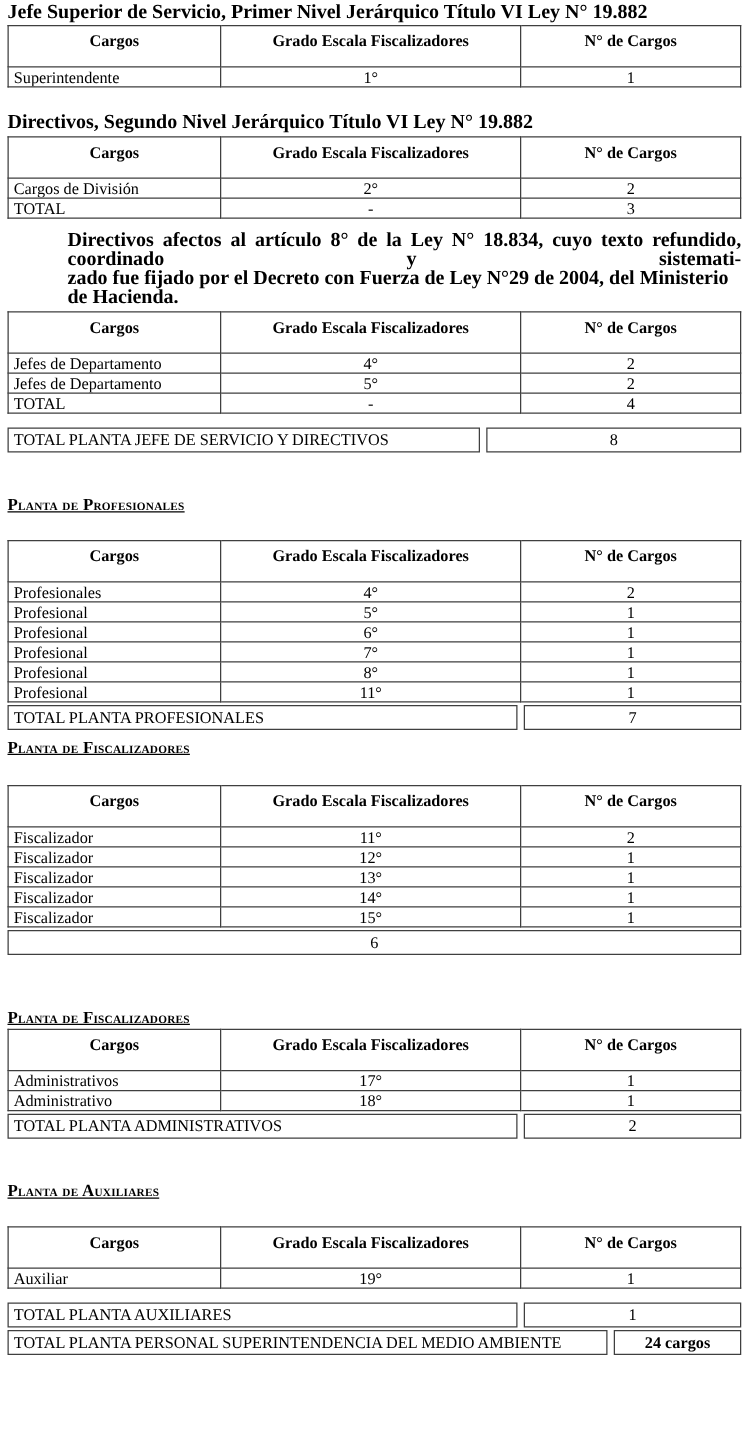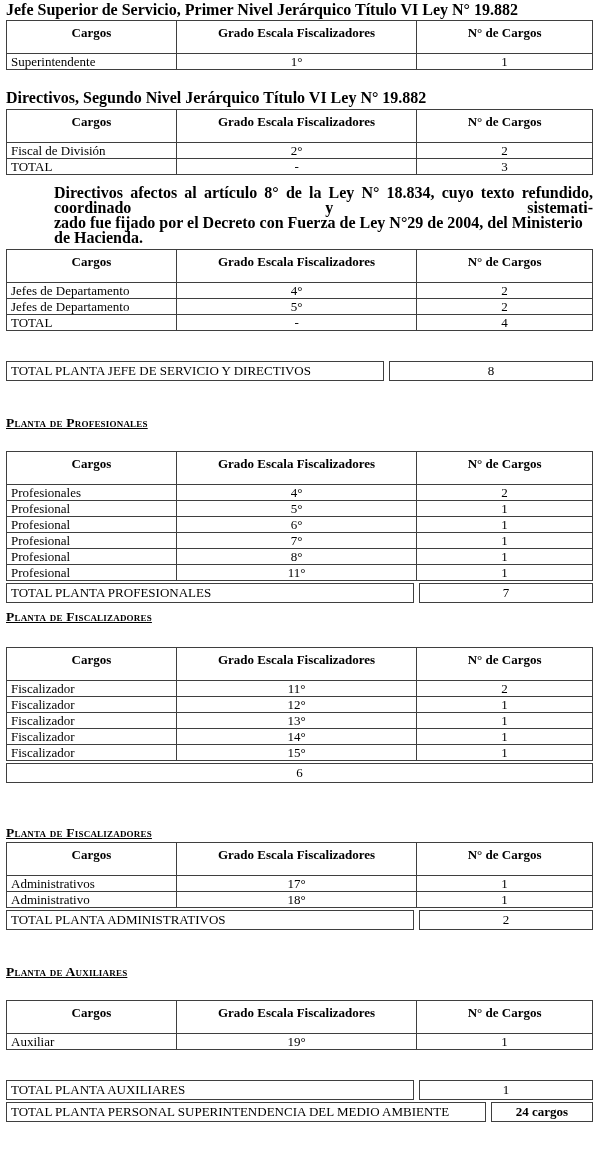--- a/index.html
+++ b/index.html
@@ -68,21 +68,21 @@
     font-weight: bold;
     font-variant: small-caps;
     font-size: 13.5px;
     line-height: 15px;
     letter-spacing: 0.2px;
   }
   .pheading .phtext { text-decoration: underline; margin-top: 20px; }
 
   .mt3  { margin-top: 3px; }  .mt4  { margin-top: 4px; }
   .mt6  { margin-top: 6px; }  .mt10 { margin-top: 10px; margin-left: 48px; }
-  .mt13 { margin-top: 30px; }
+  .mt13 { margin-top: 11px; }
   .mt17 { margin-top: 2px; } .mt20 { margin-top: 20px; }
   .mt21 { margin-top: 21px; } .mt23 { margin-top: 23px; }
   .mt34 { margin-top: 34px; } .mt42 { margin-top: 42px; }
 </style>
 </head>
 <body>
 
 <div class="doc">
 
   <div class="sec-title">Jefe Superior de Servicio, Primer Nivel Jerárquico Título VI Ley N° 19.882</div>
@@ -117,21 +117,21 @@
       </colgroup>
     <thead>
       <tr>
         <th>Cargos</th>
         <th>Grado Escala Fiscalizadores</th>
         <th>N° de Cargos</th>
       </tr>
     </thead>
     <tbody>
         <tr>
-          <td class="cl">Fiscal de División</td>
+          <td class="cl">Cargos de División</td>
           <td class="cc">2°</td>
           <td class="cc">2</td>
         </tr>
         <tr>
           <td class="cl">TOTAL</td>
           <td class="cc">-</td>
           <td class="cc">3</td>
         </tr>
       </tbody>
   </table>

